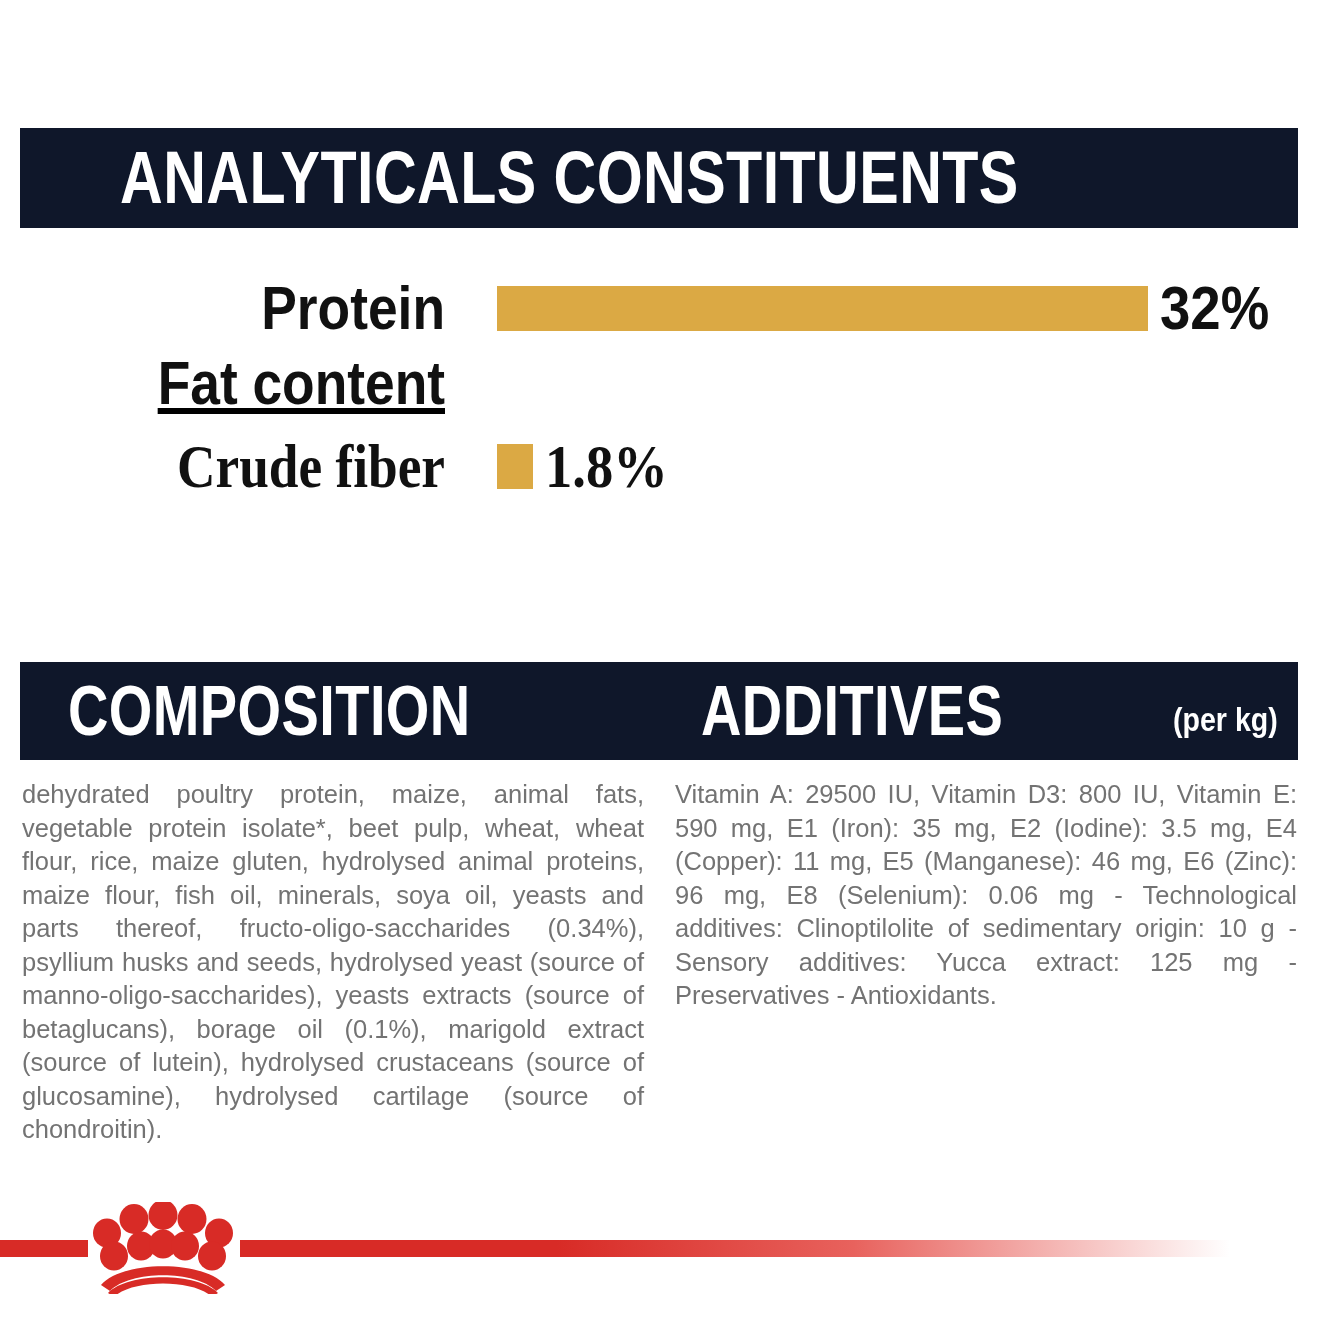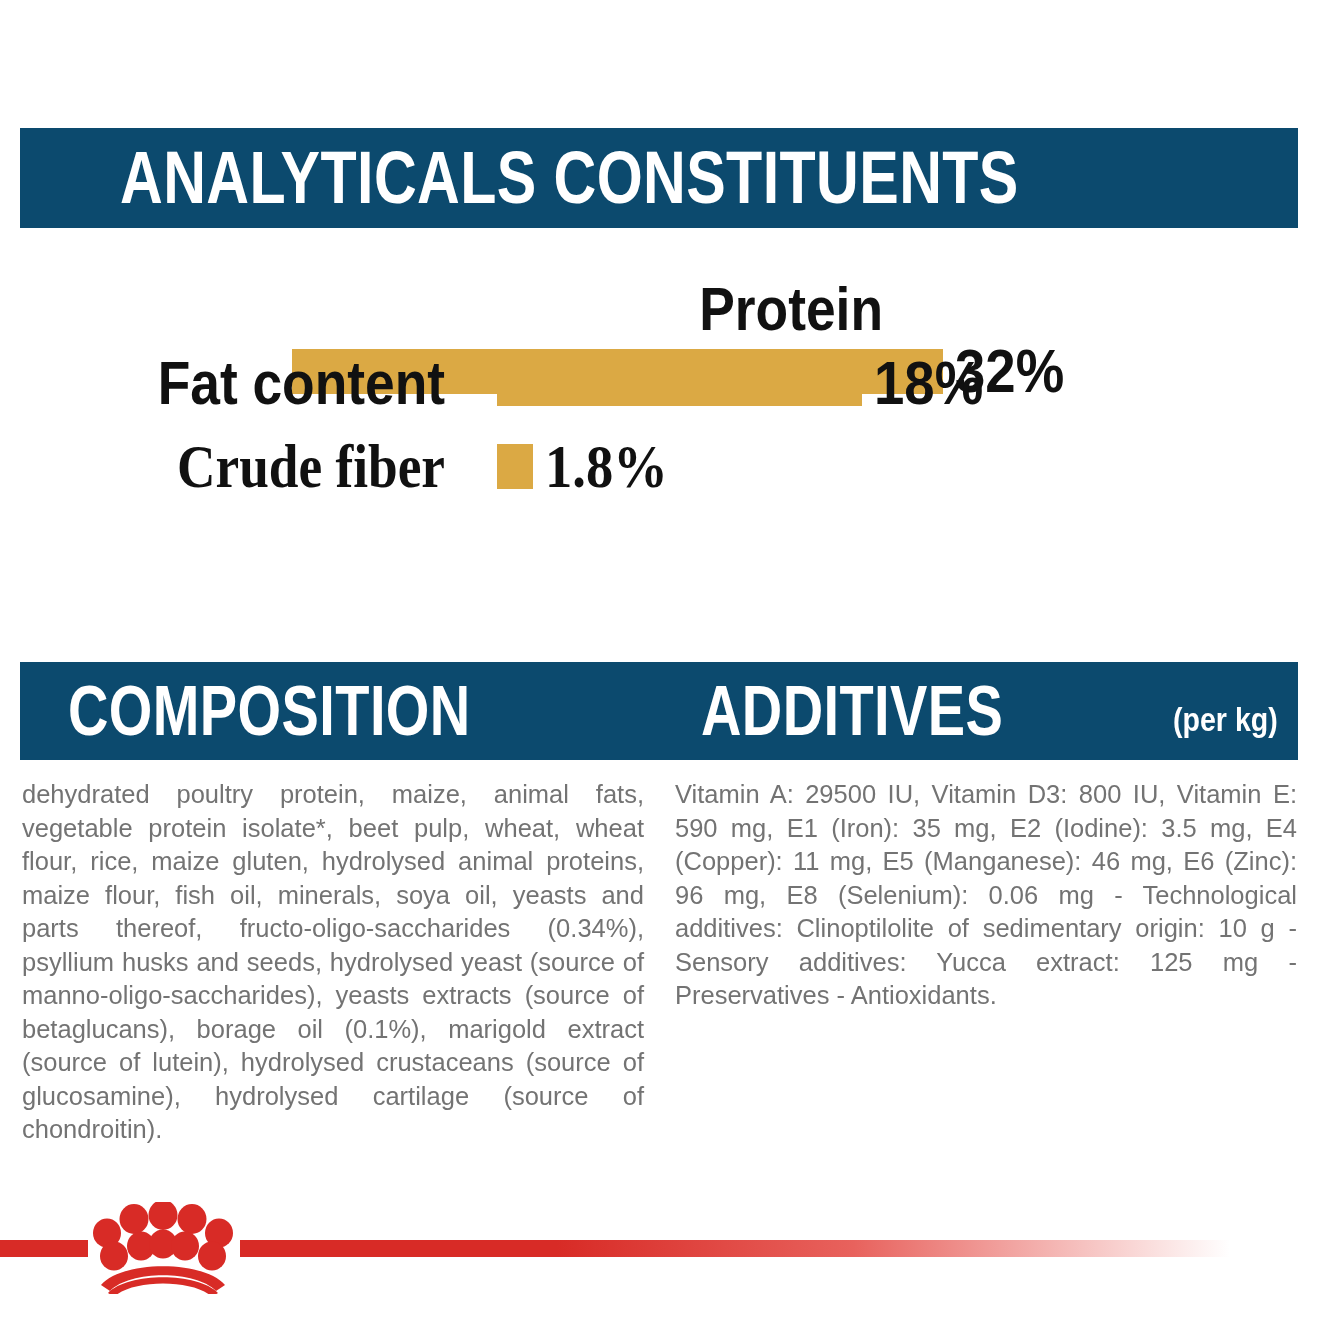--- a/index.html
+++ b/index.html
@@ -10,21 +10,21 @@
     width: 1320px;
     height: 1320px;
     background: #ffffff;
     font-family: "Liberation Sans", sans-serif;
     overflow: hidden;
     position: relative;
   }
 
   
   .banner {
-    background: #0c4a6e;
+    background: #0f172a;
     display: flex;
     align-items: center;
     box-sizing: border-box;
   }
   .banner-title {
     color: #ffffff;
     font-weight: bold;
     text-transform: uppercase;
     letter-spacing: 0.5px;
     transform: scaleX(0.80);
@@ -189,34 +189,30 @@
 </style>
 </head>
 <body>
 
 <div class="banner" id="analyticals-banner">
   <span class="banner-title">ANALYTICALS CONSTITUENTS</span>
 </div>
 
 <div id="bar-chart">
 
-  <div class="bar-row" style="top:16px;flex-direction:column;">
+  <div class="bar-row" style="top:8px;">
     <div class="bar-label">Protein</div>
     <div class="bar-track">
       <div class="bar-fill" style="width:651px;"></div>
       <div class="bar-value">32%</div>
     </div>
   </div>
 
-  <div class="bar-row" style="top:83px;">
+  <div class="bar-row" style="top:83px;text-decoration:underline;">
     <div class="bar-label">Fat content</div>
-    <div class="bar-track">
-      <div class="bar-fill" style="width:365px;"></div>
-      <div class="bar-value">18%</div>
-    </div>
   </div>
 
   <div class="bar-row" style="top:166px;font-family:Liberation Serif, serif;">
     <div class="bar-label">Crude fiber</div>
     <div class="bar-track">
       <div class="bar-fill" style="width:36px;"></div>
       <div class="bar-value">1.8%</div>
     </div>
   </div>
 

